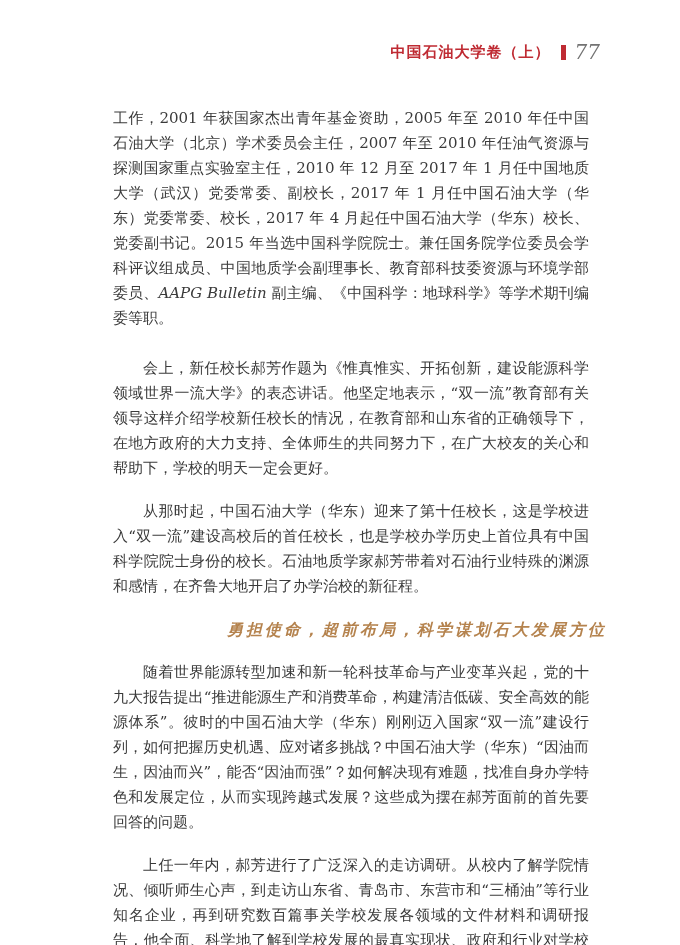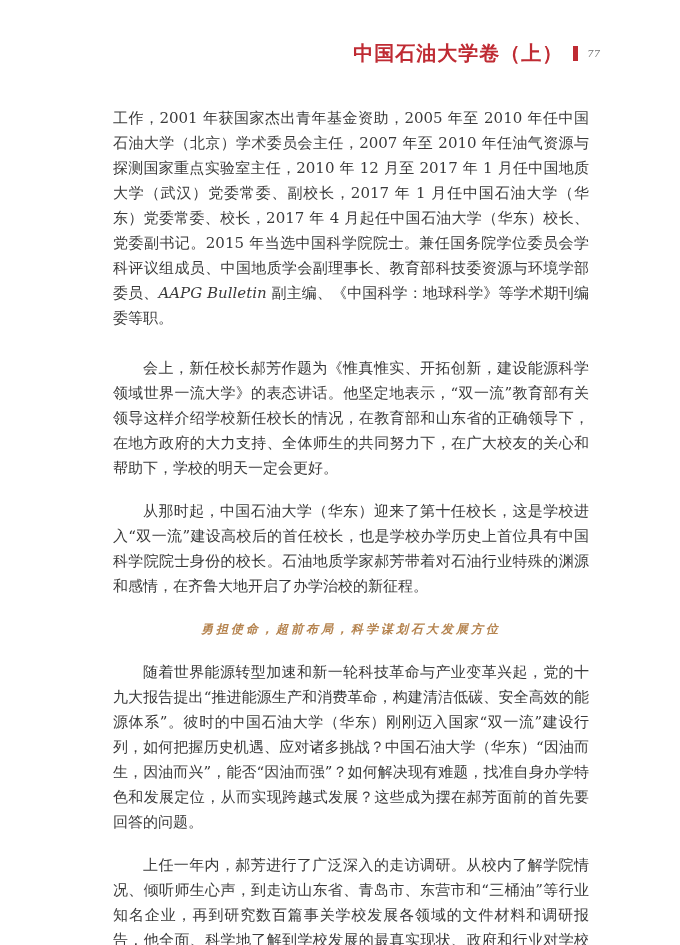--- a/index.html
+++ b/index.html
@@ -22,34 +22,34 @@
   .page-header {
     position: absolute;
     top: 40px;
     right: 80px;
     display: flex;
     align-items: center;
     white-space: nowrap;
   }
   .header-title {
     color: var(--header-red, #bf2b33);
-    font-size: 20px;
+    font-size: 15px;
     font-weight: bold;
     letter-spacing: 1px;
   }
   .header-bar {
     display: inline-block;
     width: 5px;
     height: 15px;
     background: var(--header-red, #bf2b33);
     margin: 0 9px 0 10px;
   }
   .page-number {
     color: #737373;
-    font-size: 10px;
+    font-size: 20px;
     font-style: italic;
     font-family: "DejaVu Serif", serif;
   }
   
   .content {
     position: absolute;
     left: 95px;
     top: 88px;
     width: 512px;
     font-size: 15px;
@@ -63,24 +63,24 @@
   .indent {
     text-indent: 2em;
   }
   .section-break {
     margin-bottom: 25px !important;
   }
   .journal-italic {
     font-style: italic;
   }
   .section-heading {
-    text-align: center;
+    text-align: right;
     text-indent: 0;
     color: var(--heading-brown, #b5834e);
-    font-size: 12px;
+    font-size: 16px;
     font-weight: bold;
     font-style: italic;
     letter-spacing: 3px;
     margin: 8px 0 12px 0 !important;
   }
 </style>
 </head>
 <body>
 
 <div class="page">

